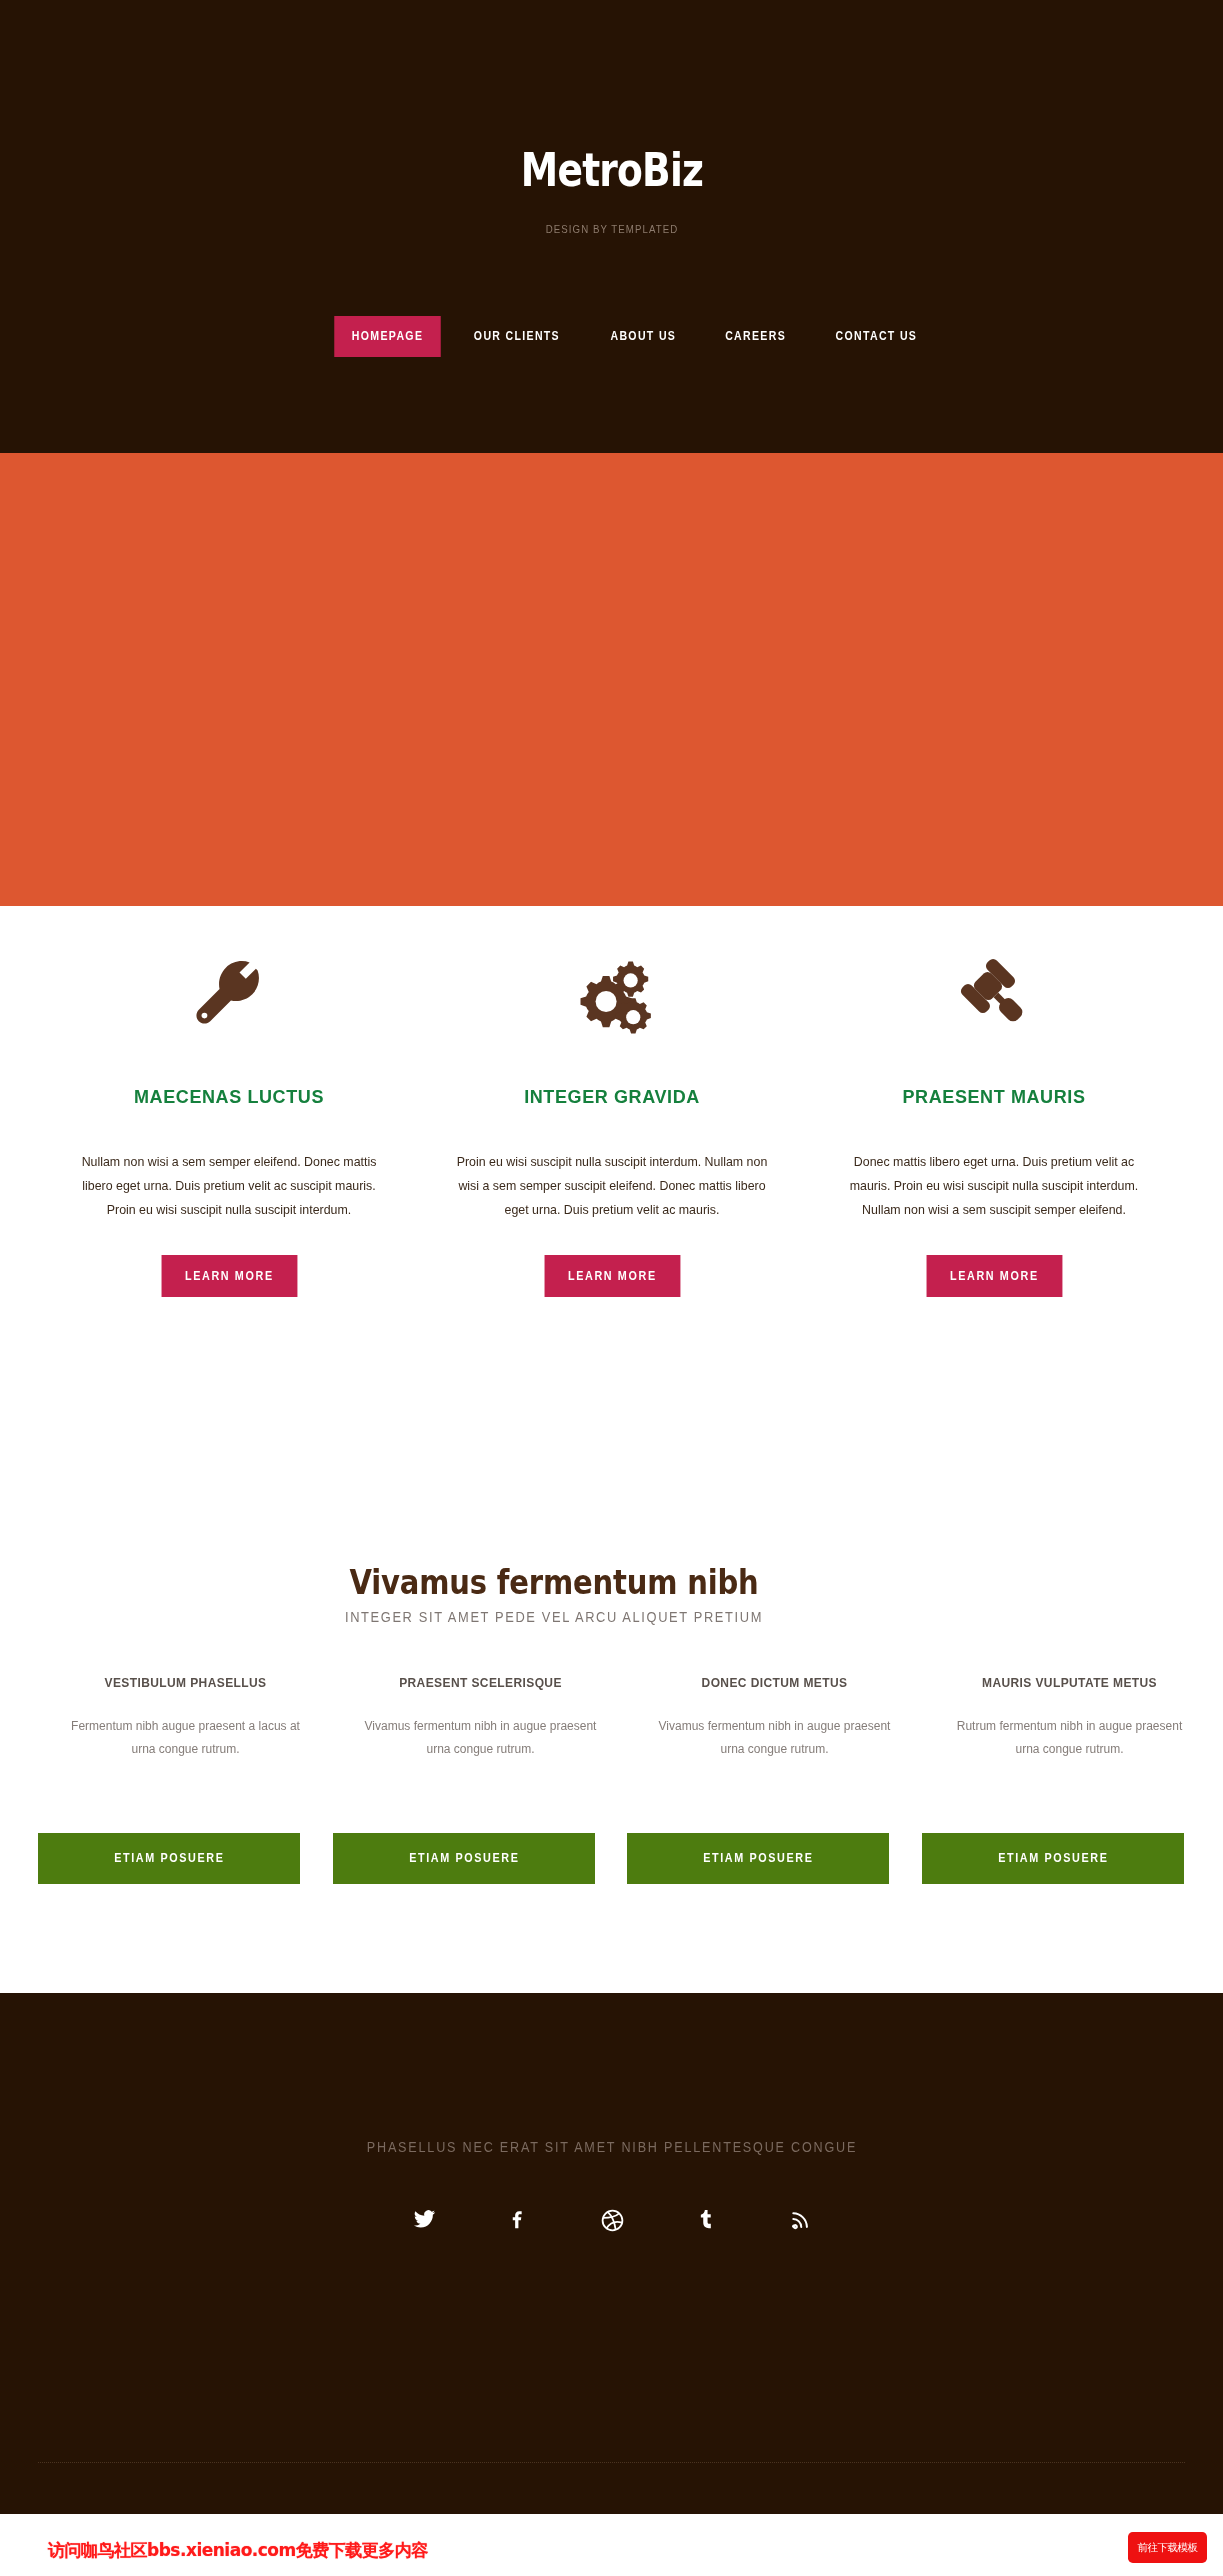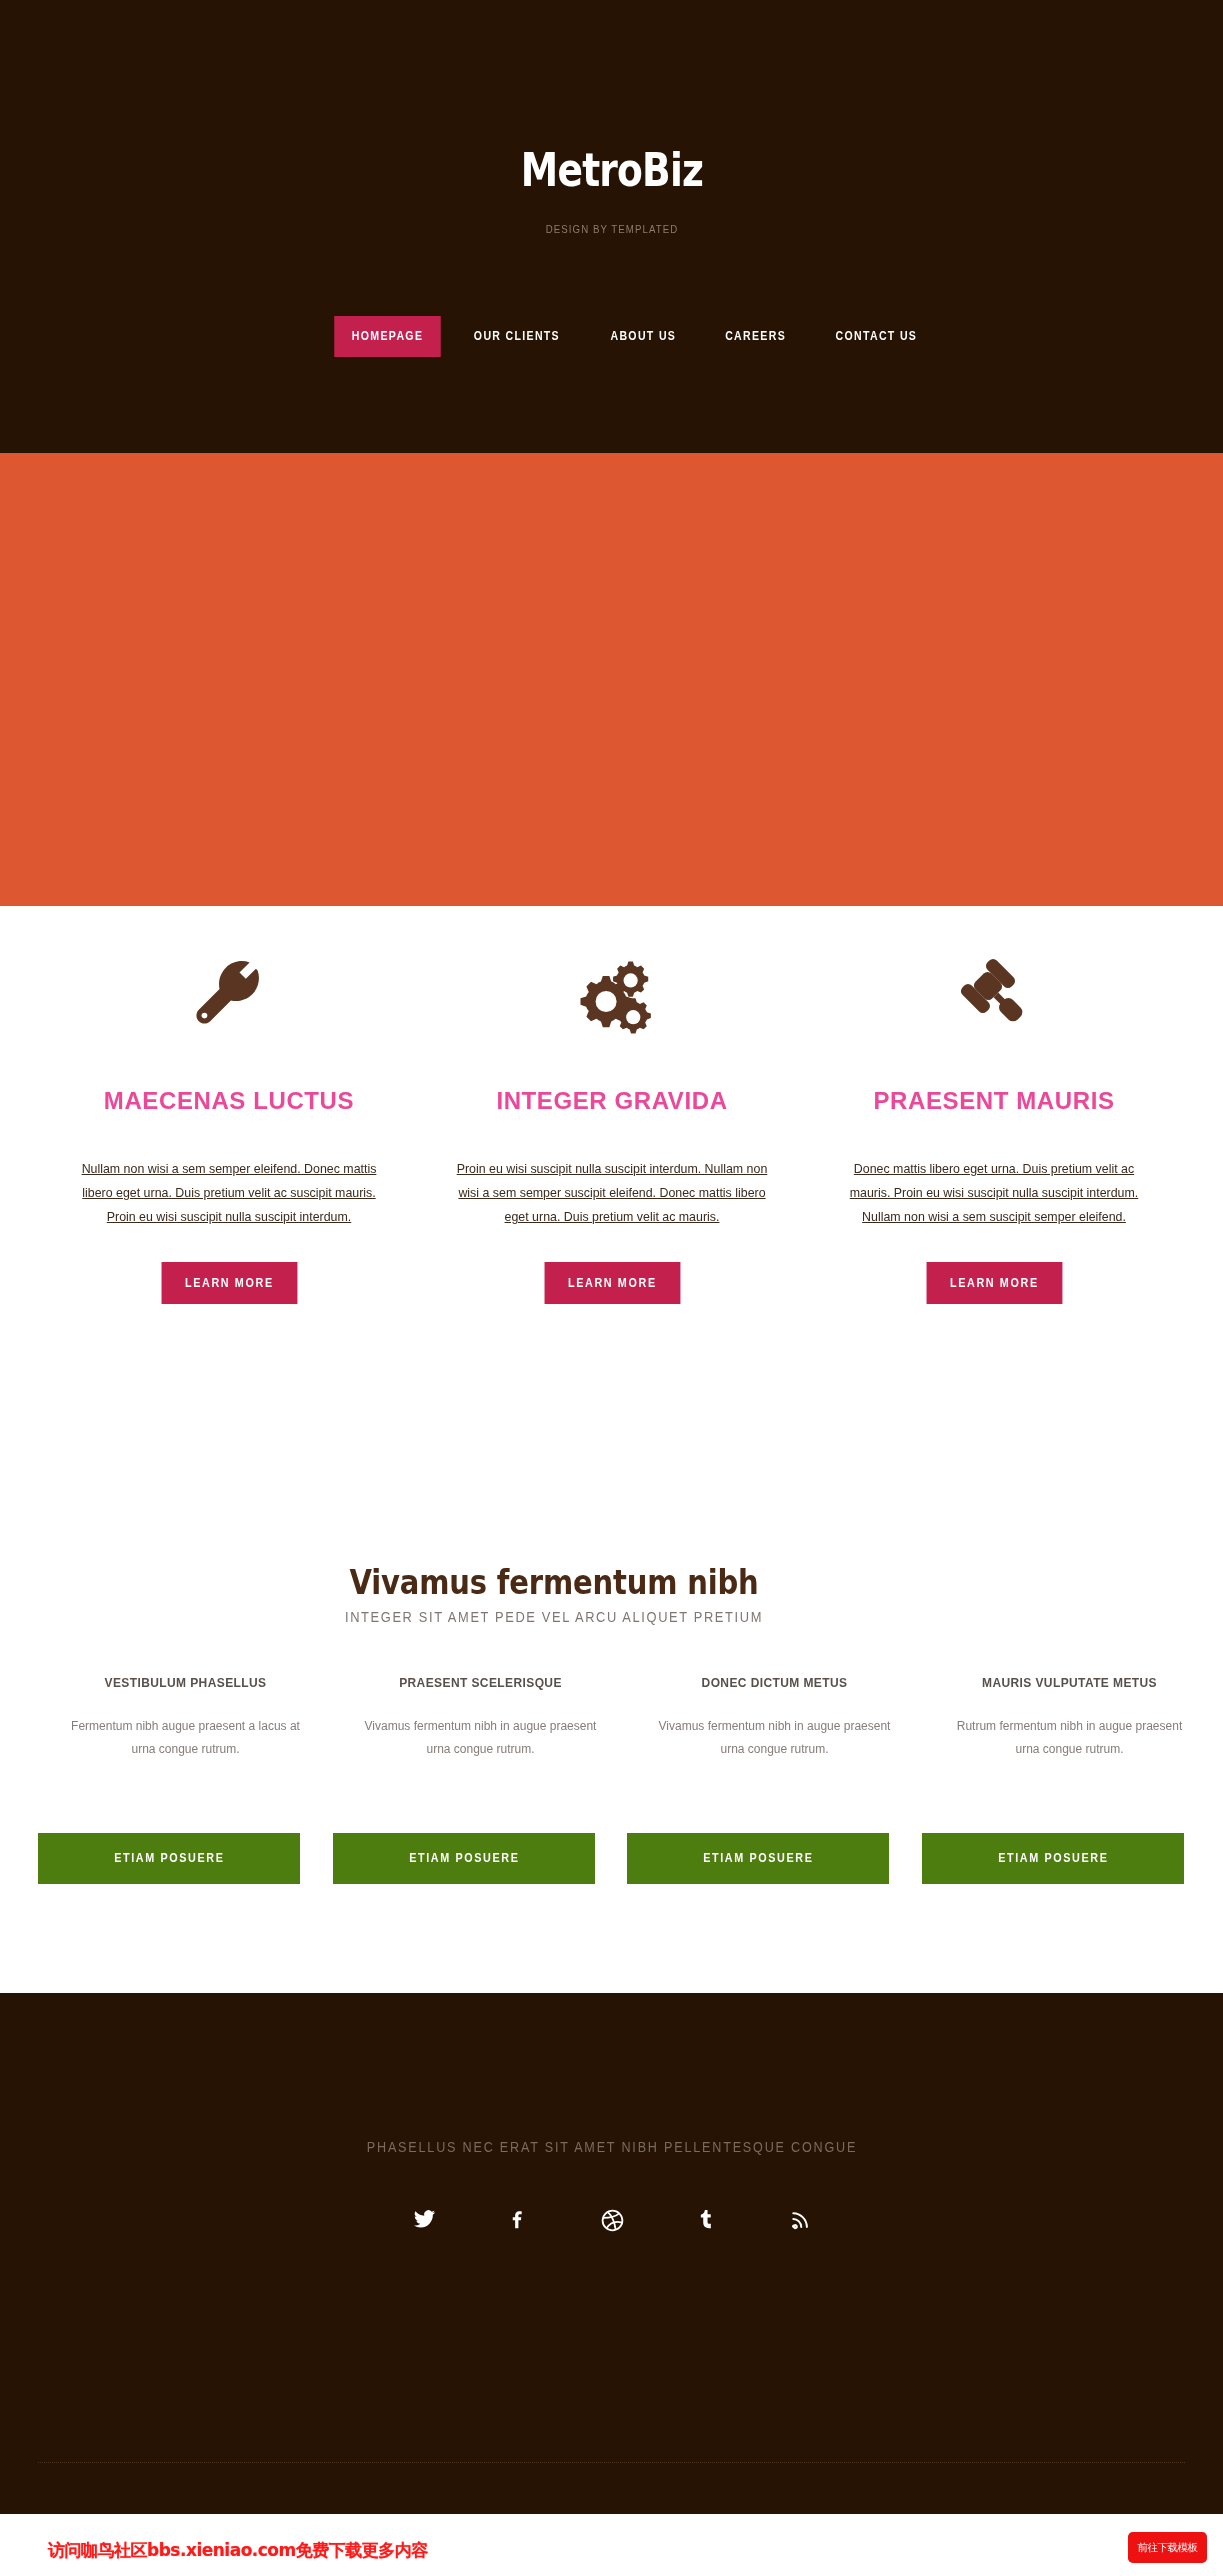--- a/index.html
+++ b/index.html
@@ -112,32 +112,31 @@
   .feat-col.c3 { left: 803px; }
   .feat-icon {
     height: 105px;
     margin-top: 34px;
     display: flex;
     align-items: center;
     justify-content: center;
   }
   .feat-title {
     margin-top: 42px;
-    font-size: 24px;
+    font-size: 18px;
     font-weight: bold;
     letter-spacing: 0.6px;
-    color: #ec4899;
+    color: #15803d;
   }
   .feat-body {
     margin-top: 42px;
     font-size: 12.4px;
     line-height: 24px;
     color: #3b2a1c;
     padding: 0 34px;
-    text-decoration: underline;
   }
   .btn {
     display: inline-block;
     background: #c4204e;
     color: #ffffff;
     font-size: 12px;
     font-weight: bold;
     letter-spacing: 1.8px;
     padding: 14.3px 26px;
     text-decoration: none;

